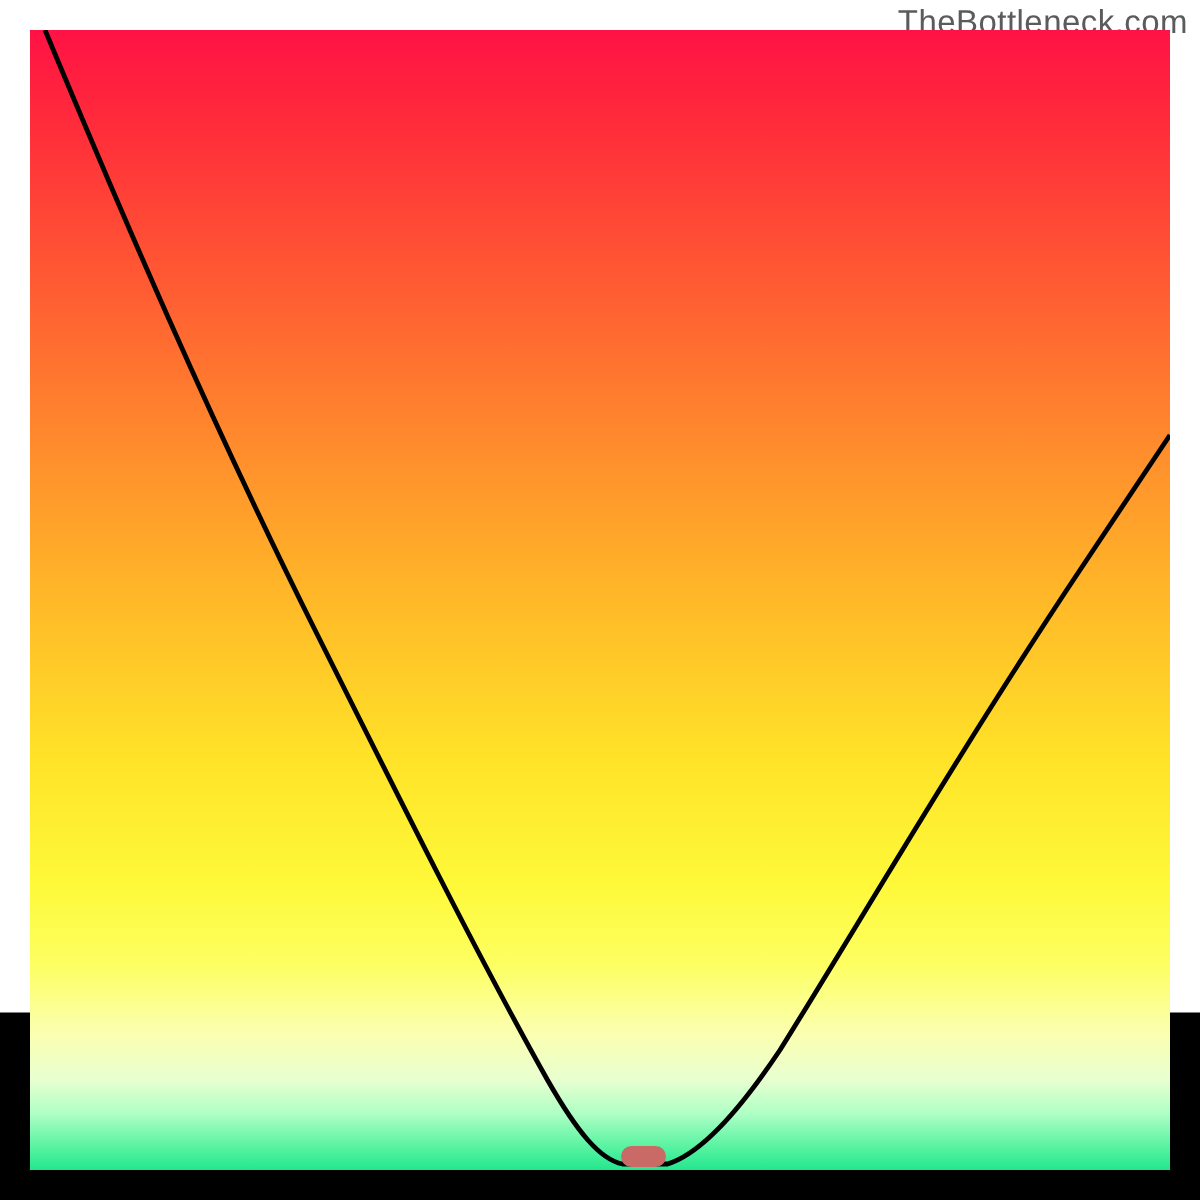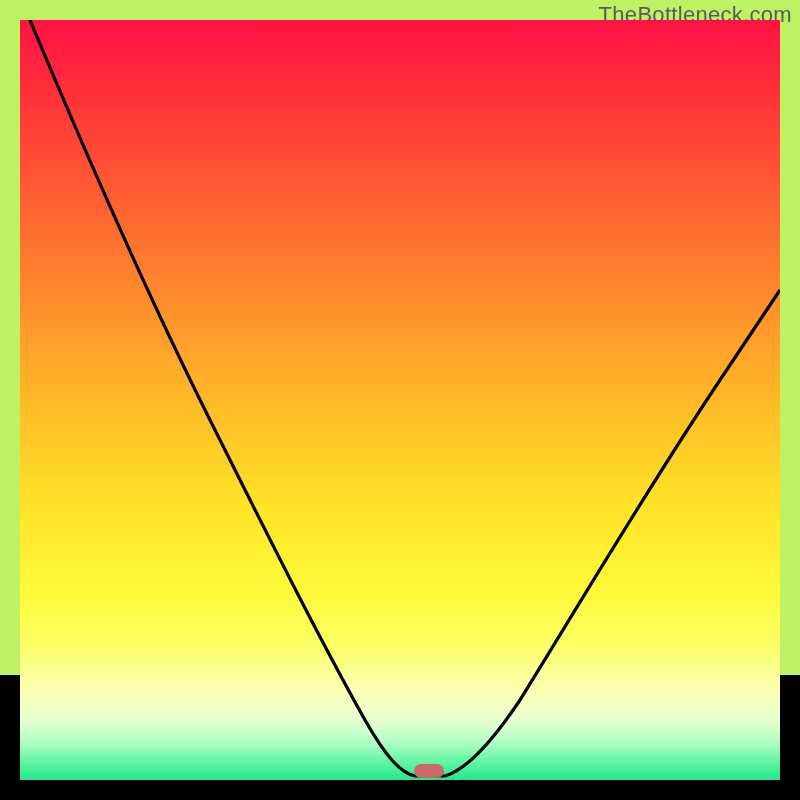--- a/index.html
+++ b/index.html
@@ -8,21 +8,21 @@
     width: 800px;
     height: 800px;
     background: #000;
     overflow: hidden;
     font-family: Arial, Helvetica, sans-serif;
   }
   .frame {
     position: relative;
     width: 800px;
     height: 675px;
-    background: #bef264;
+    background: #ffffff;
   }
   .plot {
     position: absolute;
     left: 20px;
     top: 20px;
     width: 760px;
     height: 760px;
     background: linear-gradient(
       to bottom,
       #ff1245 0%,

